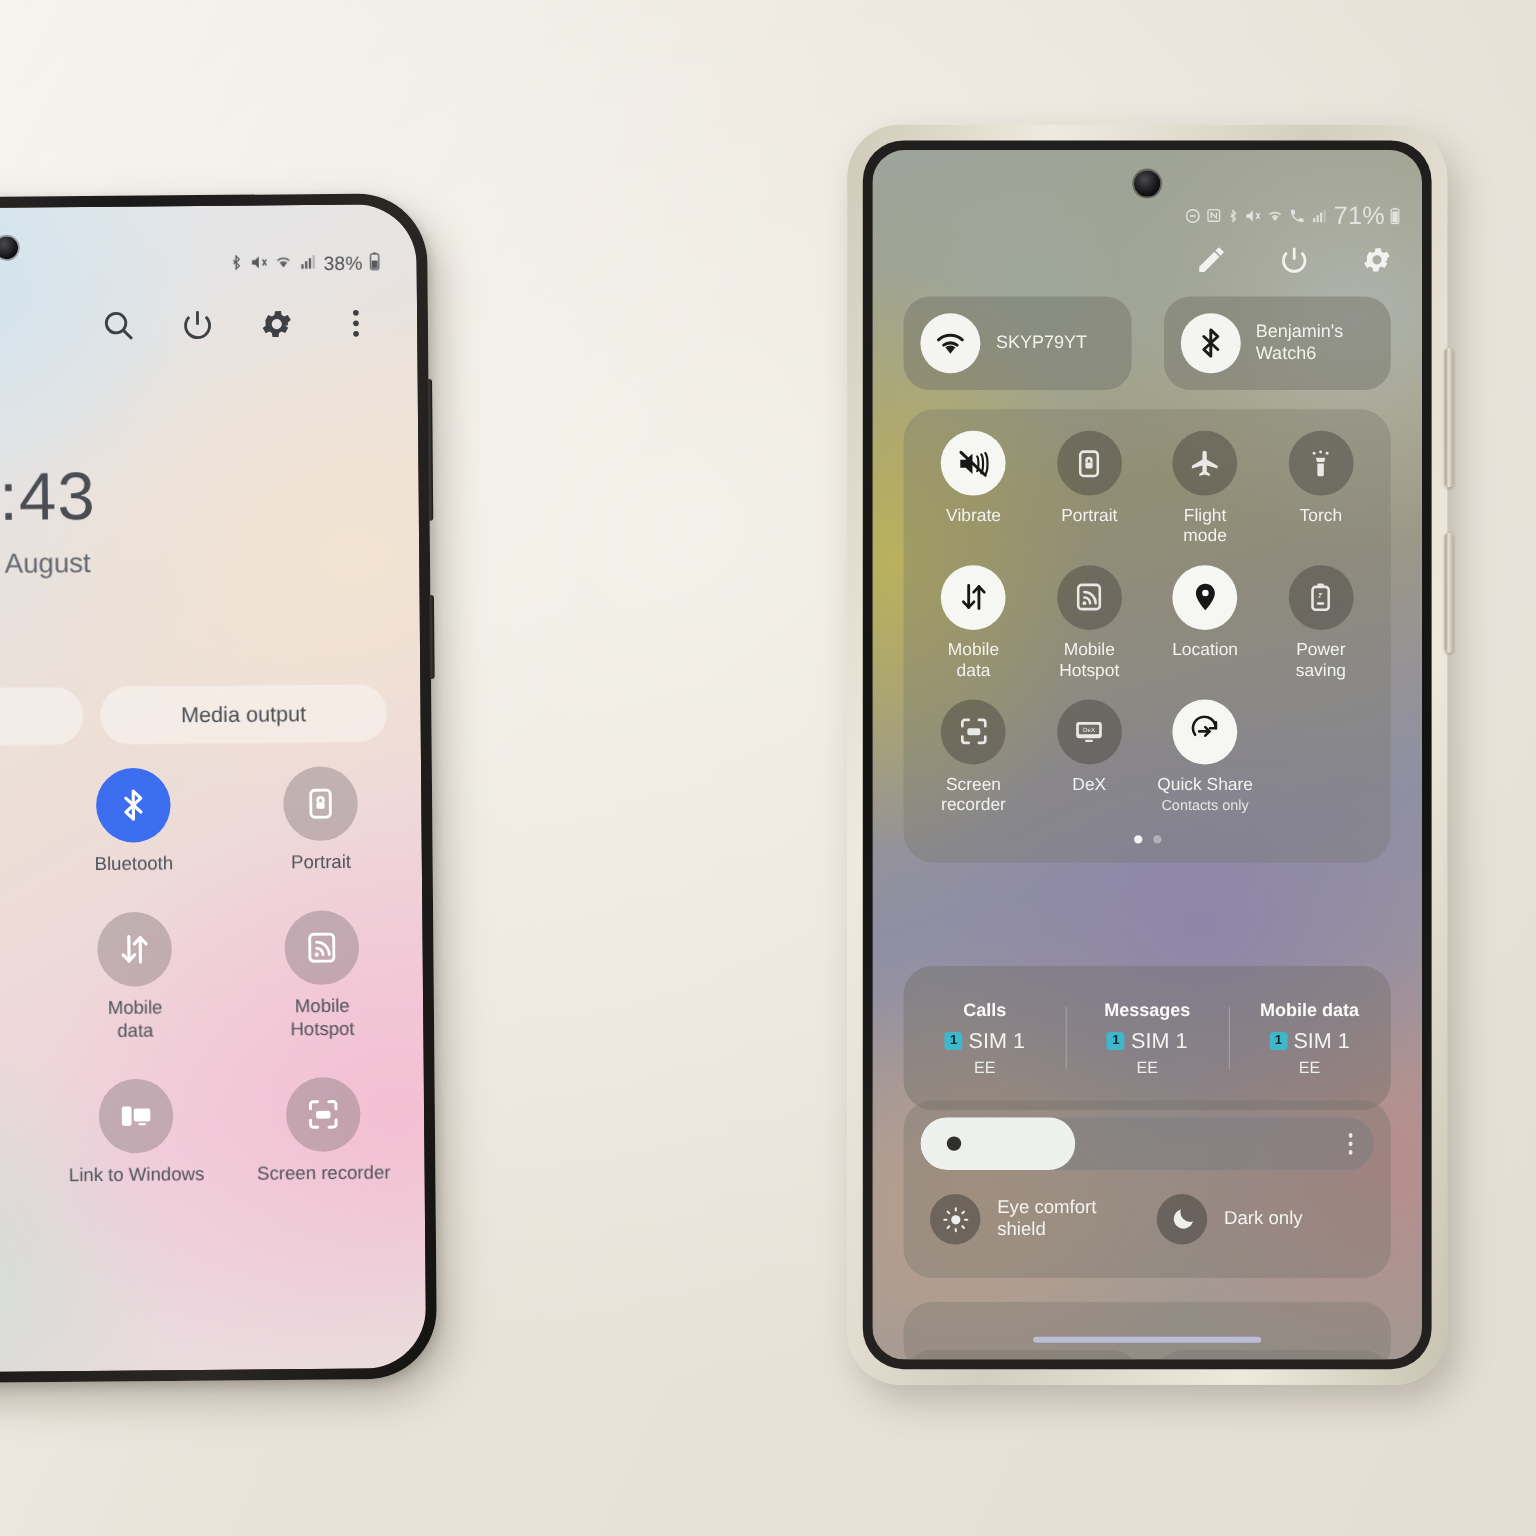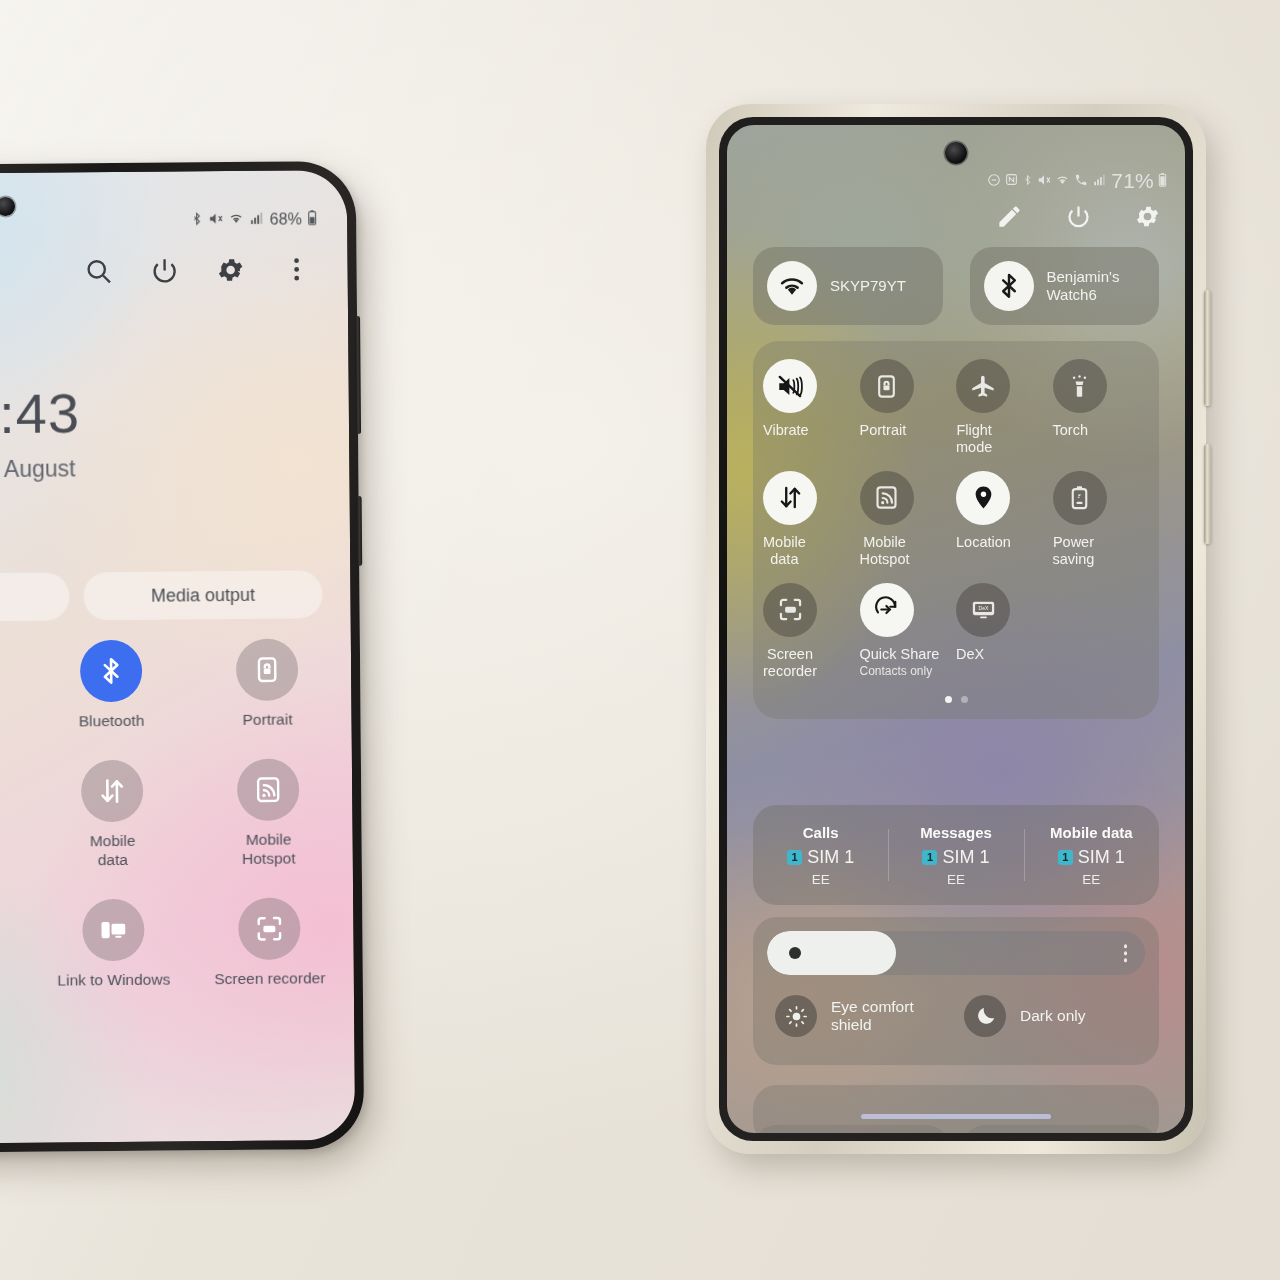--- a/index.html
+++ b/index.html
@@ -174,41 +174,41 @@
   }
   .connPill .cc svg{ width:28px;height:28px; color:#1b1b1b; }
   .connPill .ct{ font-size:15px; color:#f1f1ee; line-height:1.22; filter:blur(.3px); }
 
   .tilePanel{
     position:absolute; left:26px; right:26px; top:216px;
     border-radius:26px; background:rgba(120,118,108,.36);
     padding:18px 10px 10px;
   }
   .gridR{ display:grid; grid-template-columns:repeat(4,1fr); row-gap:14px; }
-  .tileR{ display:flex;flex-direction:column;align-items:flex-start; }
+  .tileR{ display:flex;flex-direction:column;align-items:center; }
   .tileR .circ{
     width:54px;height:54px;border-radius:50%;
     display:flex;align-items:center;justify-content:center;
   }
   .tileR .circ svg{ width:27px;height:27px; }
   .tileR.on  .circ{ background:#f6f6f3; color:#171717; }
   .tileR.off .circ{ background:rgba(70,66,60,.46); color:#e8e8e4; }
   .tileR .lbl{
     margin-top:9px; font-size:14.5px; color:#f2f2ef; text-align:center;
     line-height:1.2; filter:blur(.3px);
   }
   .tileR .sub{ font-size:12px; color:#e6e6e2; margin-top:1px; filter:blur(.3px); }
 
   .dotsR{ display:flex;justify-content:center;gap:9px; margin-top:16px; margin-bottom:6px; }
   .dotsR i{ width:7px;height:7px;border-radius:50%;background:#f3f3f0;display:block; }
   .dotsR i.dim{ background:rgba(240,240,235,.42); }
 
   .simPanel{
     position:absolute; left:26px; right:26px; top:680px;
-    height:100px; border-radius:24px; background:rgba(110,108,100,.40);
+    height:120px; border-radius:24px; background:rgba(110,108,100,.40);
     display:flex; align-items:center;
   }
   .simCol{ flex:1; text-align:center; position:relative; }
   .simCol + .simCol:before{
     content:""; position:absolute; left:0; top:50%; transform:translateY(-50%);
     width:1px; height:52px; background:rgba(240,240,235,.26);
   }
   .simCol .t{ font-size:15px;font-weight:bold;color:#fafaf7; filter:blur(.3px); }
   .simCol .m{ margin-top:6px; display:flex;align-items:center;justify-content:center;gap:5px; }
   .simCol .badge{
@@ -297,21 +297,21 @@
           </svg>
       </span>
       <span>
         <svg width="15" height="15" viewBox="0 0 24 24" fill="currentColor">
             <rect x="3" y="15" width="3" height="6"></rect>
             <rect x="8" y="11" width="3" height="10"></rect>
             <rect x="13" y="7" width="3" height="14"></rect>
             <rect x="18" y="3" width="3" height="18" opacity=".35"></rect>
           </svg>
       </span>
-      <span class="pct">68%</span>
+      <span class="pct">38%</span>
       <span>
         <svg width="10" height="15" viewBox="0 0 12 22" fill="none">
             <rect x="1" y="2" width="10" height="19" rx="2" stroke="currentColor" stroke-width="1.6"></rect>
             <rect x="4" y="0" width="4" height="2" fill="currentColor"></rect>
             <rect x="2.5" y="10" width="7" height="9.5" rx="1" fill="currentColor"></rect>
           </svg>
       </span>
     </div>
 
     <div class="iconrowL">
@@ -618,42 +618,42 @@
               <svg viewBox="0 0 24 24" fill="none" stroke="currentColor" stroke-width="2" stroke-linecap="round">
                 <path d="M3.5 8.2V5.4a1.9 1.9 0 011.9-1.9h2.8"></path>
                 <path d="M20.5 8.2V5.4a1.9 1.9 0 00-1.9-1.9h-2.8"></path>
                 <path d="M3.5 15.8v2.8a1.9 1.9 0 001.9 1.9h2.8"></path>
                 <path d="M20.5 15.8v2.8a1.9 1.9 0 01-1.9 1.9h-2.8"></path>
                 <rect x="7.2" y="9.6" width="9.6" height="5.2" rx="1.4" fill="currentColor" stroke="none"></rect>
               </svg>
             </span>
             <span class="lbl">Screen<br>recorder</span>
           </div>
+          <div class="tileR off">
+            <span class="circ">
+              <svg viewBox="0 0 24 24" fill="currentColor">
+                <rect x="2.5" y="5" width="19" height="12" rx="1.8"></rect>
+                <rect x="4.5" y="7" width="15" height="7.2" rx=".8" fill="#6d6a64"></rect>
+                <rect x="9" y="18.2" width="6" height="1.6" rx=".8"></rect>
+                <text x="12" y="12.6" font-size="4.6" font-family="Liberation Sans, sans-serif" text-anchor="middle" fill="#f0f0ec">DeX</text>
+              </svg>
+            </span>
+            <span class="lbl">DeX</span>
+          </div>
           <div class="tileR on">
             <span class="circ">
               <svg viewBox="0 0 24 24" fill="none" stroke="currentColor" stroke-width="1.9" stroke-linecap="round">
                 <path d="M19.6 9.5A8.4 8.4 0 104.4 14.5"></path>
                 <path d="M19.8 5.2v4.4h-4.4"></path>
                 <path d="M7.4 12h7.4"></path>
                 <path d="M11.9 8.8L15 12l-3.1 3.2"></path>
               </svg>
             </span>
             <span class="lbl">Quick Share</span>
             <span class="sub">Contacts only</span>
-          </div>
-          <div class="tileR off">
-            <span class="circ">
-              <svg viewBox="0 0 24 24" fill="currentColor">
-                <rect x="2.5" y="5" width="19" height="12" rx="1.8"></rect>
-                <rect x="4.5" y="7" width="15" height="7.2" rx=".8" fill="#6d6a64"></rect>
-                <rect x="9" y="18.2" width="6" height="1.6" rx=".8"></rect>
-                <text x="12" y="12.6" font-size="4.6" font-family="Liberation Sans, sans-serif" text-anchor="middle" fill="#f0f0ec">DeX</text>
-              </svg>
-            </span>
-            <span class="lbl">DeX</span>
           </div>
         </div>
       <div class="dotsR">
         <i></i>
         <i class="dim"></i>
       </div>
     </div>
 
     <div class="simPanel" id="simPanel">
         <div class="simCol">

